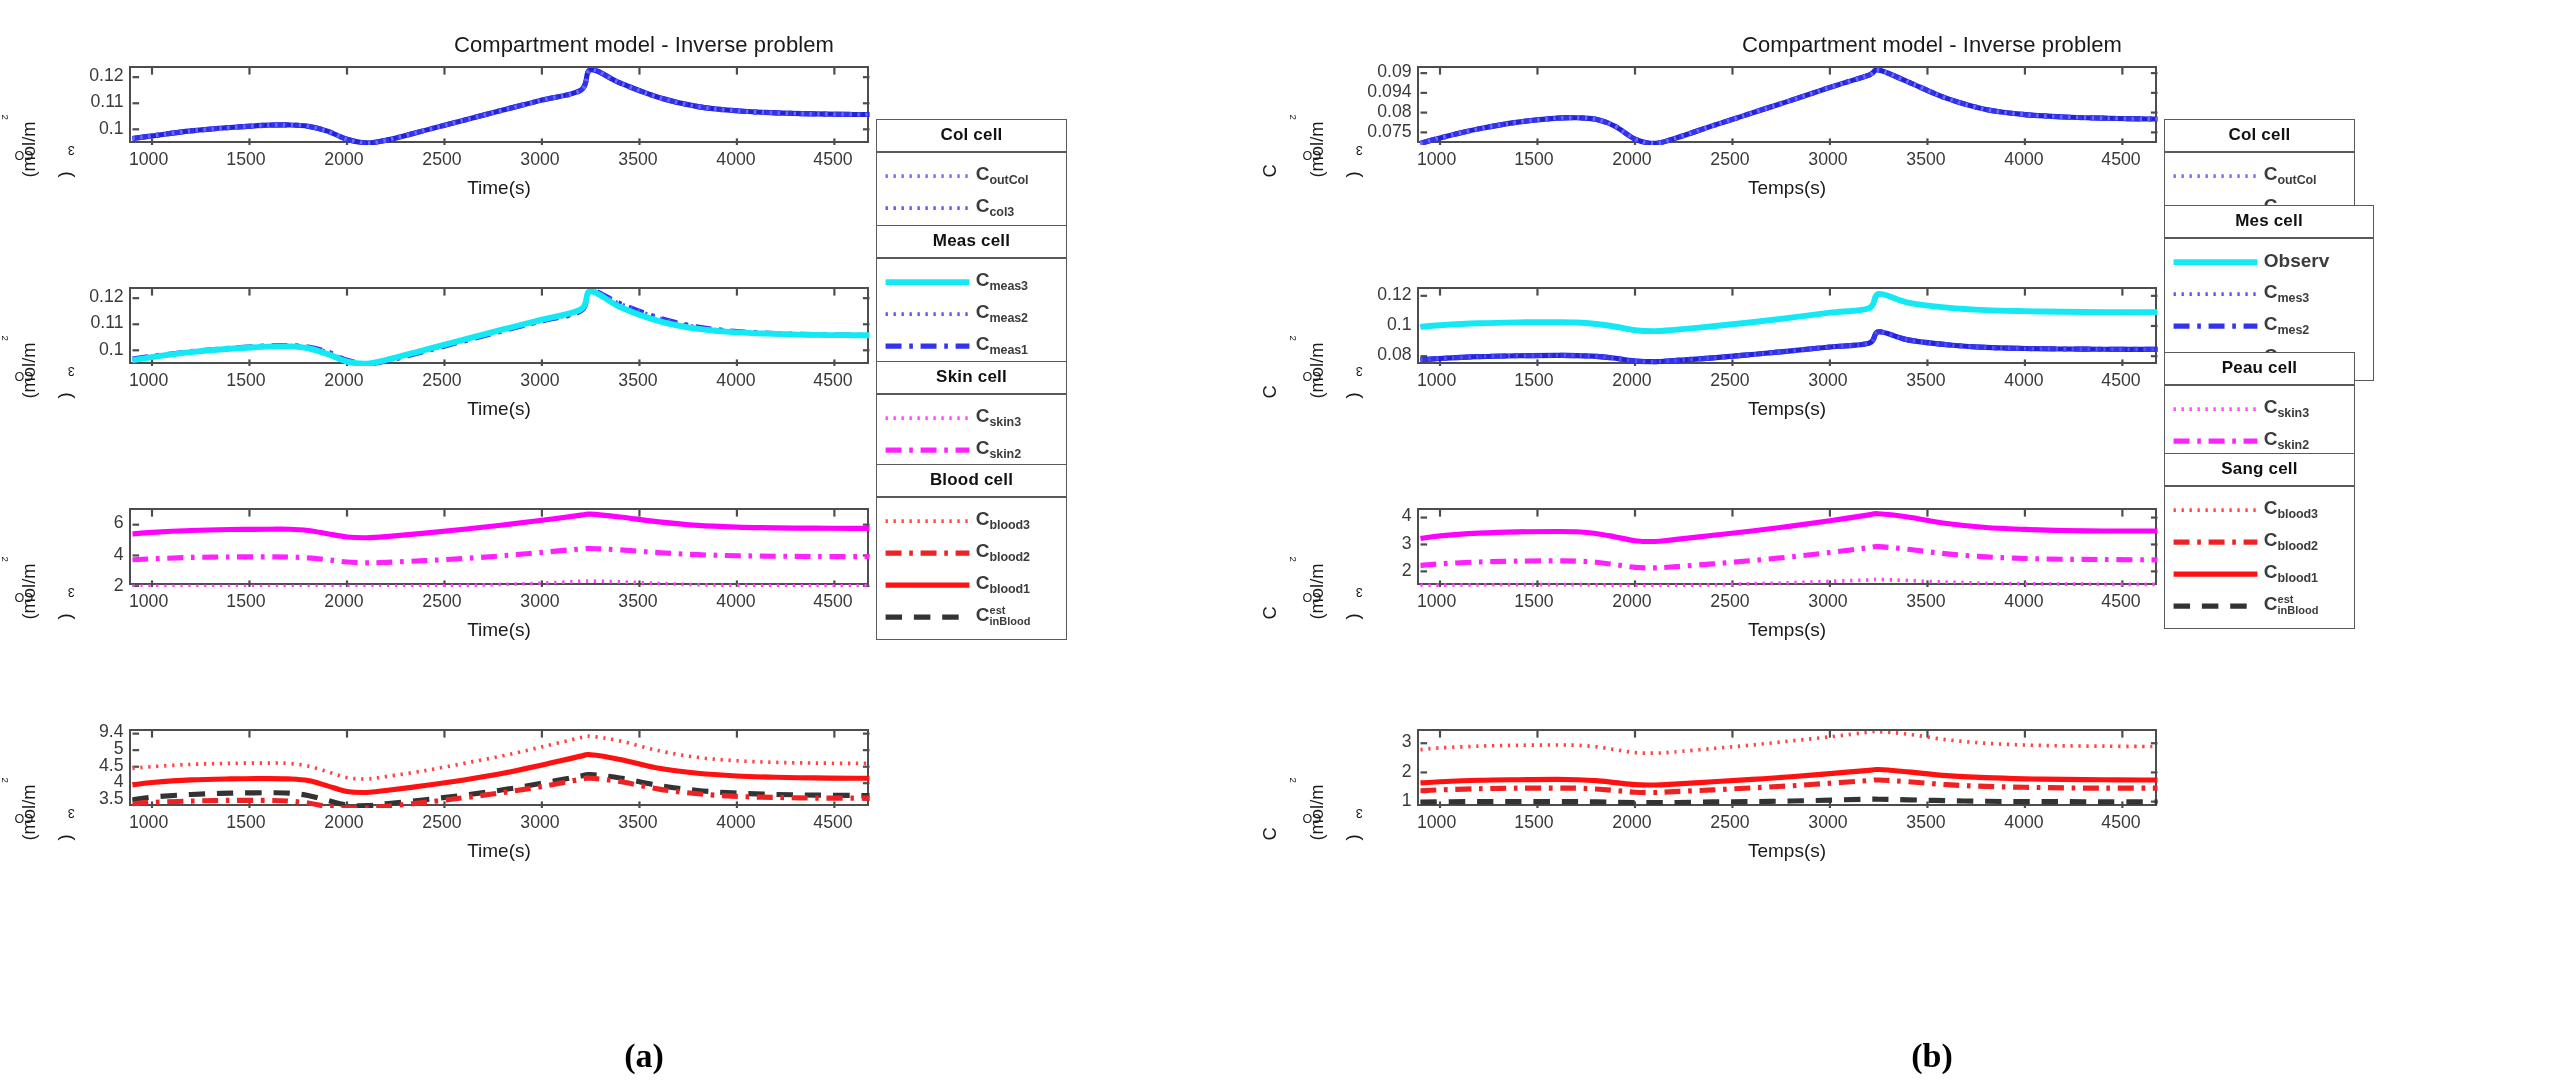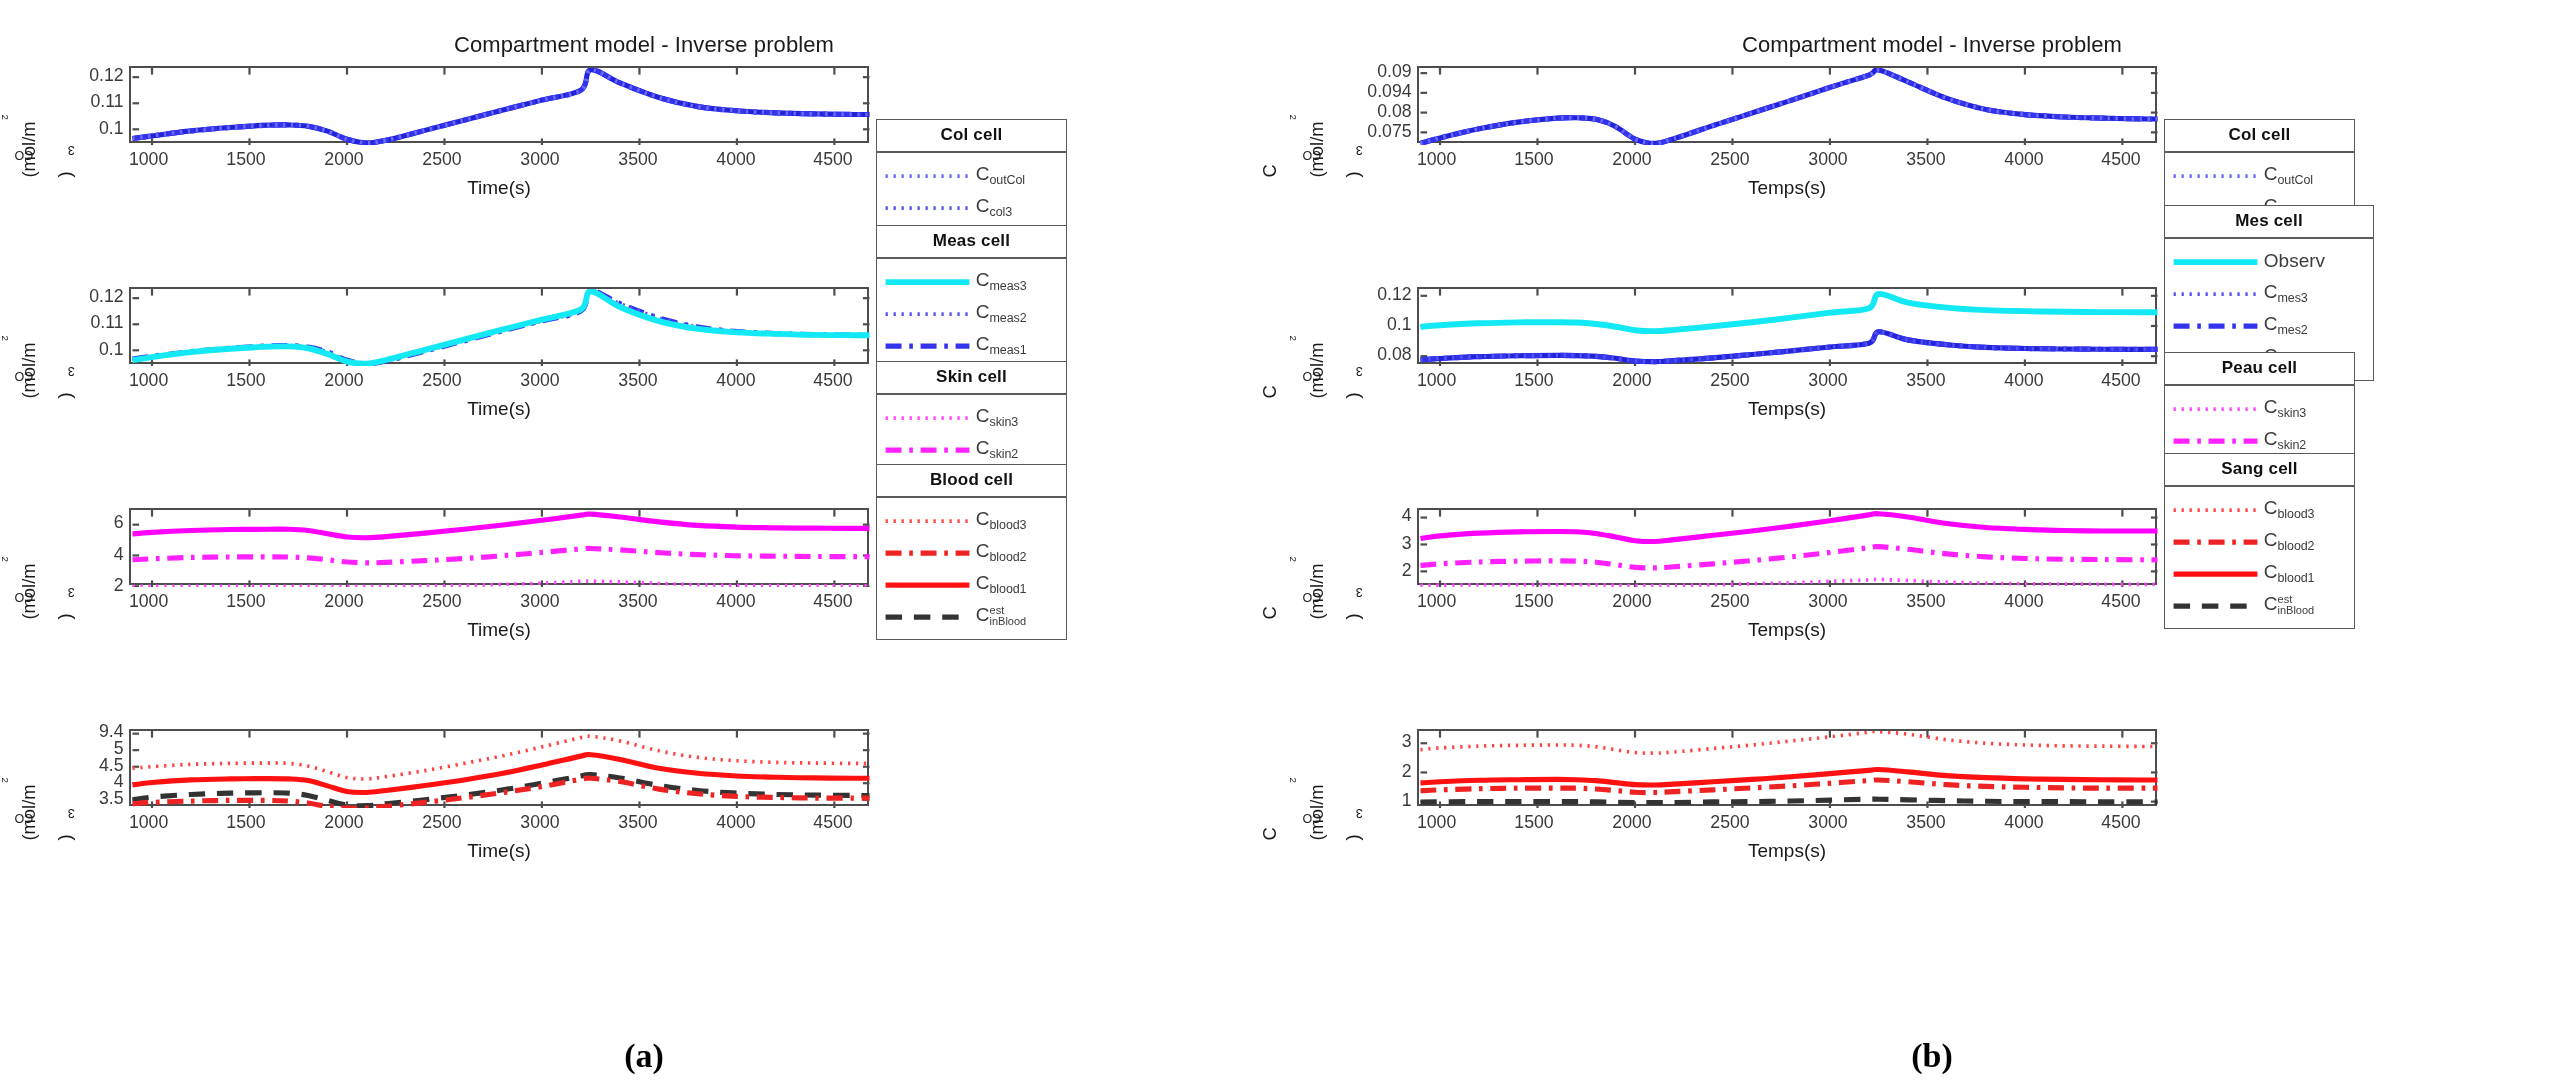--- a/index.html
+++ b/index.html
@@ -27,21 +27,21 @@
   .ytick{position:absolute;right:4.4px;transform:translateY(-50%);font-size:17.7px;color:#3a3a3a;white-space:nowrap;}
   .axes{position:absolute;left:88px;top:0;border:2.2px solid #4d4d4d;background:#fff;box-sizing:border-box;}
   .axes svg{display:block;}
   .xticks{position:absolute;left:88px;}
   .xtick{position:absolute;transform:translateX(-50%);font-size:17.7px;color:#3a3a3a;white-space:nowrap;}
   .xlabel{position:absolute;font-size:19px;color:#1a1a1a;transform:translateX(-50%);}
 
   .legend{position:absolute;border:1.5px solid #5a5a5a;background:#fff;box-sizing:border-box;}
   .legend-title{border-bottom:2.2px solid #5a5a5a;text-align:center;font-size:17px;font-weight:bold;
                 color:#111;padding:5.2px 7.4px 5.9px 7.4px;letter-spacing:0.2px;}
-  .legend-items{padding:5.9px 7.4px 7.4px 7.4px;}
+  .legend-items{padding:5.9px 7.4px 7.4px 7.4px;font-weight:bold;}
   .legend-item{display:flex;align-items:center;height:32px;}
   .swatch{width:87px;height:8.8px;flex:0 0 87px;margin-right:4.4px;}
   .lbl{font-size:19px;color:#3c3c3c;white-space:nowrap;line-height:1;}
   .lbl .sub{font-size:12.5px;vertical-align:-4.4px;letter-spacing:-0.1px;}
   .lbl .supsub{display:inline-block;vertical-align:middle;font-size:11px;line-height:1.02;text-align:left;}
 
   .caption{position:absolute;bottom:13.2px;left:0;right:0;text-align:center;
            font-family:"Liberation Serif",serif;font-weight:bold;font-size:34px;color:#000;}
 </style>
 </head>

